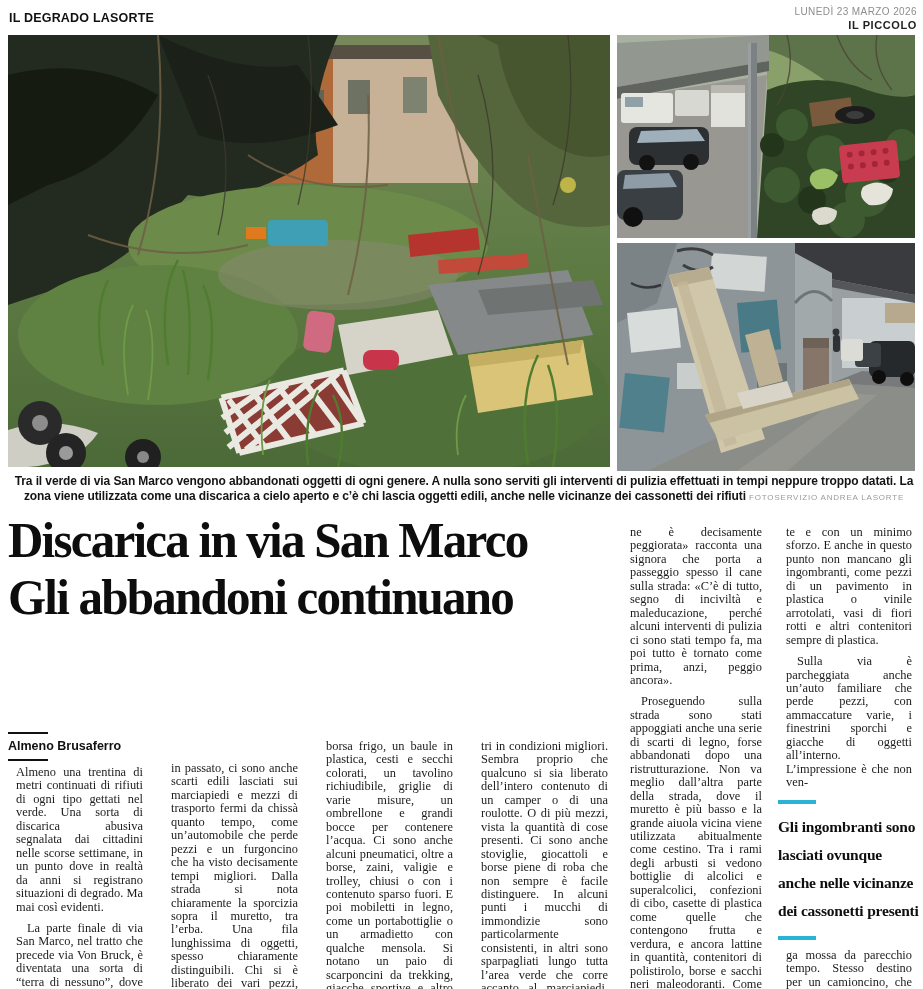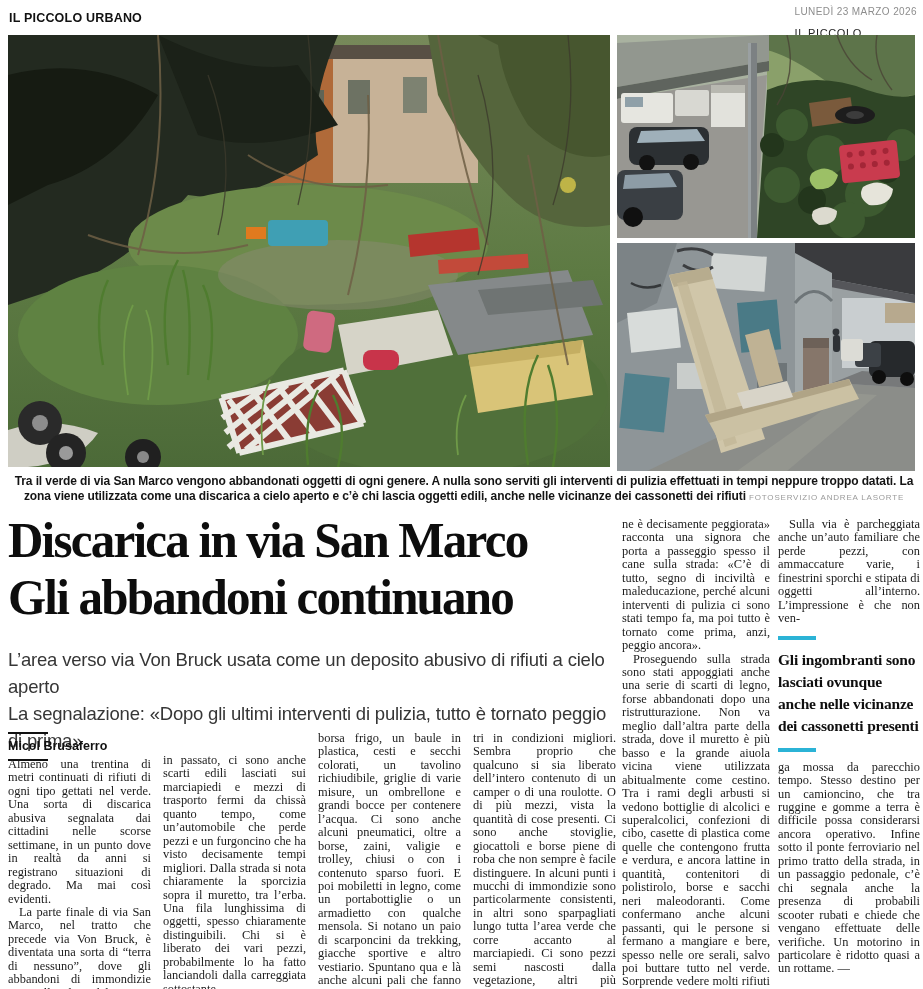--- a/index.html
+++ b/index.html
@@ -3,23 +3,23 @@
 <meta charset="utf-8">
 <style>
   html,body{margin:0;padding:0;background:#e8e8e8;}
   .page{position:relative;width:923px;height:989px;background:#ffffff;overflow:hidden;
         font-family:"Liberation Serif",serif;color:#1c1c1c;}
   .abs{position:absolute;}
 
   
   .kicker{left:9px;top:11px;font-family:"Liberation Sans",sans-serif;font-weight:700;
           font-size:12.5px;letter-spacing:.2px;color:#111;}
-  .dateline{right:6px;top:6px;text-align:left;font-family:"Liberation Sans",sans-serif;}
+  .dateline{right:6px;top:6px;text-align:right;font-family:"Liberation Sans",sans-serif;}
   .dateline .date{font-size:10px;color:#8d8d8d;letter-spacing:.4px;}
-  .dateline .masthead{font-size:11px;font-weight:400;color:#222;letter-spacing:.6px;margin-top:10px;}
+  .dateline .masthead{font-size:11px;font-weight:700;color:#222;letter-spacing:.6px;margin-top:2px;}
 
   
   .photo{background:#6d7c55;overflow:hidden;}
   .photo svg{display:block;}
 
   
   .caption{left:8px;top:474px;width:912px;font-family:"Liberation Sans",sans-serif;
            font-weight:700;font-size:12px;line-height:14.5px;color:#141414;letter-spacing:-.1px;text-align:center;}
   .caption .credit{font-weight:400;font-size:8px;color:#9a9a9a;letter-spacing:.8px;}
 
@@ -31,41 +31,41 @@
               font-size:18.5px;line-height:27px;color:#363636;letter-spacing:-.2px;}
 
   
   .byline-block{left:8px;top:732px;width:143px;}
   .rule{height:2px;background:#111;width:40px;}
   .byline-name{font-family:"Liberation Sans",sans-serif;font-weight:700;font-size:12.5px;
                color:#111;padding:5px 0 6px 0;}
 
   
   .col{font-size:12.4px;line-height:13.45px;text-align:justify;color:#1b1b1b;}
-  .col p{margin:0;}
+  .col p{margin:8px;}
   .col p.ind{text-indent:11px;}
   .c1{left:8px;  top:758px;width:143px;height:203px;}
   .c2{left:163px;top:754px;width:143px;height:253px;}
   .c3{left:318px;top:732px;width:143px;height:253px;}
   .c4{left:473px;top:732px;width:143px;height:253px;}
   .c5{left:622px;top:518px;width:148px;height:467px;}
   .c6{left:778px;top:518px;width:142px;height:467px;}
 
   
   .pull{margin:10px 0 9px 0;}
   .cyanrule{width:38px;height:4px;background:#2bb3d6;}
   .pull-text{font-family:"Liberation Serif",serif;font-weight:700;font-size:15.5px;
-             line-height:22px;color:#0f0f0f;margin:9px 0 11px 0;text-align:left;letter-spacing:-.2px;}
+             line-height:28px;color:#0f0f0f;margin:9px 0 11px 0;text-align:left;letter-spacing:-.2px;}
 </style>
 </head>
 <body>
 
 <div class="page">
 
-  <div class="abs kicker">IL PICCOLO URBANO</div>
+  <div class="abs kicker">IL DEGRADO LASORTE</div>
   <div class="abs dateline">
     <div class="date">LUNEDÌ 23 MARZO 2026</div>
     <div class="masthead">IL PICCOLO</div>
   </div>
 
   <div class="abs photo" style="left:8px;top:35px;width:602px;height:432px;">
     <svg width="602" height="432" viewBox="0 0 602 432">
       <defs>
         <linearGradient id="gGrass" x1="0" y1="0" x2="0" y2="1">
           <stop offset="0" stop-color="#77895a"></stop>
@@ -289,28 +289,24 @@
 
   <div class="abs caption">
     <span>Tra il verde di via San Marco vengono abbandonati oggetti di ogni genere. A nulla sono serviti gli interventi di pulizia effettuati in tempi neppure troppo datati. La zona viene utilizzata come una discarica a cielo aperto e c’è chi lascia oggetti edili, anche nelle vicinanze dei cassonetti dei rifiuti </span><span class="credit">FOTOSERVIZIO ANDREA LASORTE</span>
   </div>
 
   <div class="abs headline">
     <div>Discarica in via San Marco</div>
     <div>Gli abbandoni continuano</div>
   </div>
 
-  <div class="abs standfirst">
-    <div>L’area verso via Von Bruck usata come un deposito abusivo di rifiuti a cielo aperto</div>
-    <div>La segnalazione: «Dopo gli ultimi interventi di pulizia, tutto è tornato peggio di prima»</div>
-  </div>
 
   <div class="abs byline-block">
     <div class="rule"></div>
-    <div class="byline-name">Micol Brusaferro</div>
+    <div class="byline-name">Almeno Brusaferro</div>
     <div class="rule"></div>
   </div>
 
   <div class="abs col c1">
     <p>Almeno una trentina di metri continuati di rifiuti di ogni tipo gettati nel verde. Una sorta di discarica abusiva segnalata dai cittadini nelle scorse settimane, in un punto dove in realtà da anni si registrano situazioni di degrado. Ma mai così evidenti.</p>
     <p class="ind">La parte finale di via San Marco, nel tratto che precede via Von Bruck, è diventata una sorta di “terra di nessuno”, dove gli abbandoni di immondizie sono all’ordine del giorno, tra ingombranti da una parte e i resti di bivacchi dall’altra. Come già accaduto</p>
   </div>
 
   <div class="abs col c2">
     <p>in passato, ci sono anche scarti edili lasciati sui marciapiedi e mezzi di trasporto fermi da chissà quanto tempo, come un’automobile che perde pezzi e un furgoncino che ha visto decisamente tempi migliori. Dalla strada si nota chiaramente la sporcizia sopra il muretto, tra l’erba. Una fila lunghissima di oggetti, spesso chiaramente distinguibili. Chi si è liberato dei vari pezzi, probabilmente lo ha fatto lanciandoli dalla carreggiata sottostante.</p>
@@ -325,21 +321,22 @@
   <div class="abs col c4">
     <p>tri in condizioni migliori. Sembra proprio che qualcuno si sia liberato dell’intero contenuto di un camper o di una roulotte. O di più mezzi, vista la quantità di cose presenti. Ci sono anche stoviglie, giocattoli e borse piene di roba che non sempre è facile distinguere. In alcuni punti i mucchi di immondizie sono particolarmente consistenti, in altri sono sparpagliati lungo tutta l’area verde che corre accanto al marciapiedi. Ci sono pezzi semi nascosti dalla vegetazione, altri più evidenti, segno che forse i depositi sono avvenuti in momenti diversi. «Da un anno la situazio-</p>
   </div>
 
   <div class="abs col c5">
     <p>ne è decisamente peggiorata» racconta una signora che porta a passeggio spesso il cane sulla strada: «C’è di tutto, segno di inciviltà e maleducazione, perché alcuni interventi di pulizia ci sono stati tempo fa, ma poi tutto è tornato come prima, anzi, peggio ancora».</p>
     <p class="ind">Proseguendo sulla strada sono stati appoggiati anche una serie di scarti di legno, forse abbandonati dopo una ristrutturazione. Non va meglio dall’altra parte della strada, dove il muretto è più basso e la grande aiuola vicina viene utilizzata abitualmente come cestino. Tra i rami degli arbusti si vedono bottiglie di alcolici e superalcolici, confezioni di cibo, casette di plastica come quelle che contengono frutta e verdura, e ancora lattine in quantità, contenitori di polistirolo, borse e sacchi neri maleodoranti. Come confermano anche alcuni passanti, qui le persone si fermano a mangiare e bere, spesso nelle ore serali, salvo poi buttare tutto nel verde. Sorprende vedere molti rifiuti presenti a pochissima distanza dai bidoni, dove tutto potrebbe essere conferito regolarmen-</p>
   </div>
 
   <div class="abs col c6">
-    <p class="ind">Sulla via è parcheggiata anche un’auto familiare che perde pezzi, con ammaccature varie, i finestrini sporchi e stipata di oggetti all’interno. L’impressione è che non ven-</p>
+    <p>te e con un minimo sforzo. E anche in questo punto non mancano gli ingombranti, come pezzi di un pavimento in plastica o vinile arrotolati, vasi di fiori rotti e altri contenitori sempre di plastica.</p>
+    <p class="ind">Sulla via è parcheggiata anche un’auto familiare che perde pezzi, con ammaccature varie, i finestrini sporchi e giacche di oggetti all’interno. L’impressione è che non ven-</p>
     <div class="pull">
       <div class="cyanrule"></div>
       <div class="pull-text">Gli ingombranti sono lasciati ovunque anche nelle vicinanze dei cassonetti presenti</div>
       <div class="cyanrule"></div>
     </div>
     <p>ga mossa da parecchio tempo. Stesso destino per un camioncino, che tra ruggine e gomme a terra è difficile possa considerarsi ancora operativo. Infine sotto il ponte ferroviario nel primo tratto della strada, in un passaggio pedonale, c’è chi segnala anche la presenza di probabili scooter rubati e chiede che vengano effettuate delle verifiche. Un motorino in particolare è ridotto quasi a un rottame. —</p>
 
   </div>
 
 </div>

